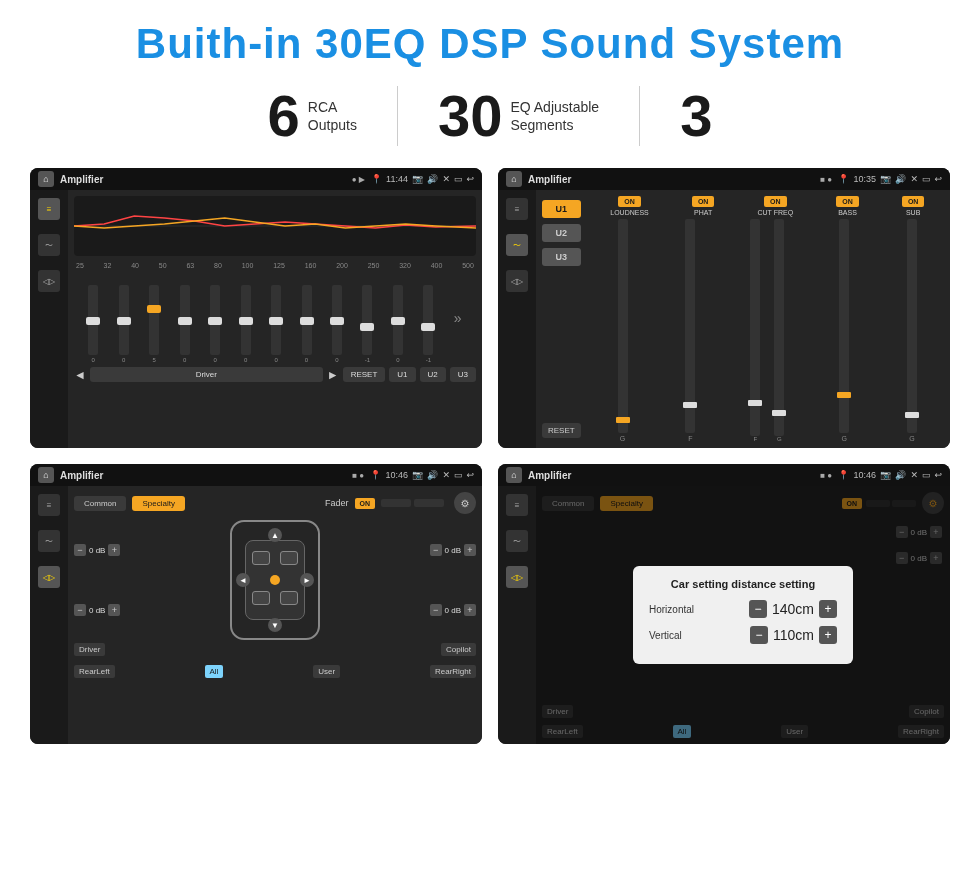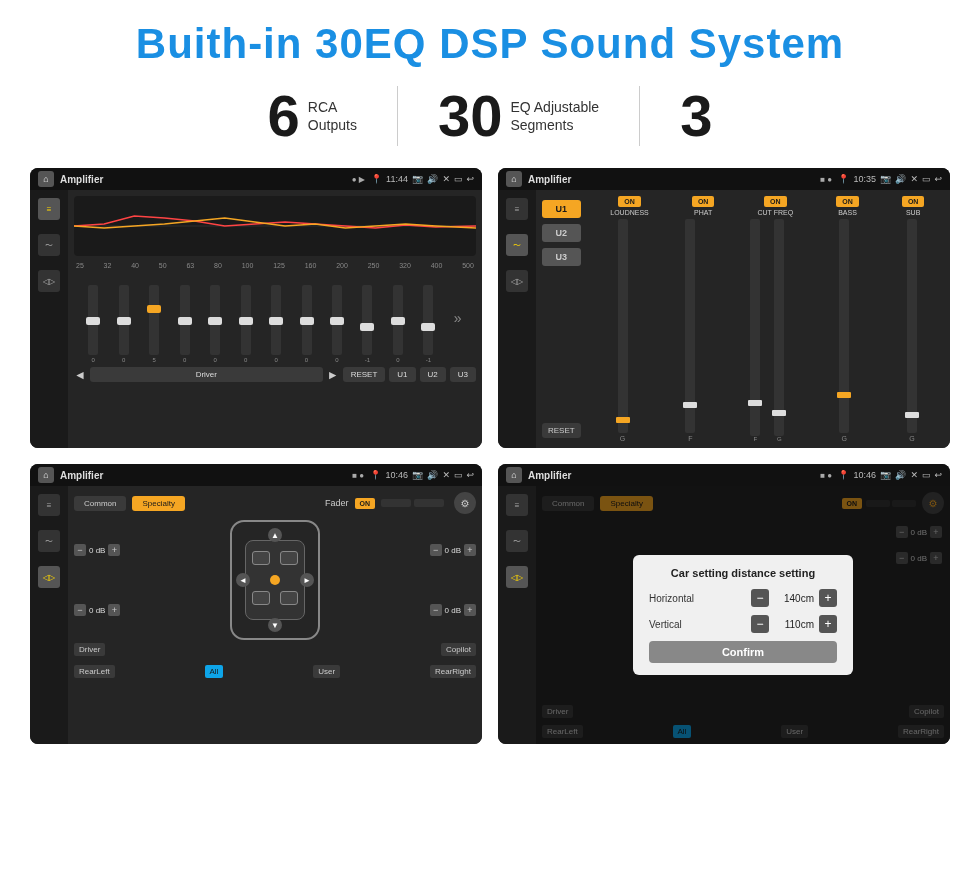--- a/index.html
+++ b/index.html
@@ -321,21 +321,21 @@
       padding: 3px 0;
     }
     .bottom-lbl {
       font-size: 8px;
       color: #ccc;
       background: #3a3a3a;
       padding: 2px 5px;
       border-radius: 2px;
     }
     .bottom-lbl.highlight {
-      background: #0ea5e9;
+      background: #7dd3fc;
       color: #1a1a1a;
     }
 
     
     .dialog-overlay {
       position: absolute;
       top: 0; left: 0; right: 0; bottom: 0;
       background: rgba(0,0,0,0.5);
       display: flex;
       align-items: center;
@@ -373,24 +373,24 @@
     .dialog-minus, .dialog-plus {
       width: 18px;
       height: 18px;
       background: #555;
       border-radius: 3px;
       display: flex; align-items: center; justify-content: center;
       font-size: 12px;
       color: #fff;
     }
     .dialog-value {
-      font-size: 10px;
+      font-size: 14px;
       color: #222;
       min-width: 40px;
-      text-align: right;
+      text-align: center;
     }
     .dialog-confirm-btn {
       background: #888;
       color: #fff;
       text-align: center;
       font-size: 11px;
       font-weight: bold;
       padding: 5px;
       border-radius: 4px;
       margin-top: 6px;
@@ -844,21 +844,20 @@
                 </div>
               </div>
               <div class="dialog-row">
                 <span class="dialog-field-label">Vertical</span>
                 <div class="dialog-field-ctrl">
                   <div class="dialog-minus">−</div>
                   <span class="dialog-value">110cm</span>
                   <div class="dialog-plus">+</div>
                 </div>
               </div>
-              <div class="dialog-confirm-btn">Confirm</div>
             </div>
           </div>
         </div>
       </div>
     </div>
 
   </div>
 </div>
 
 </body></html>

